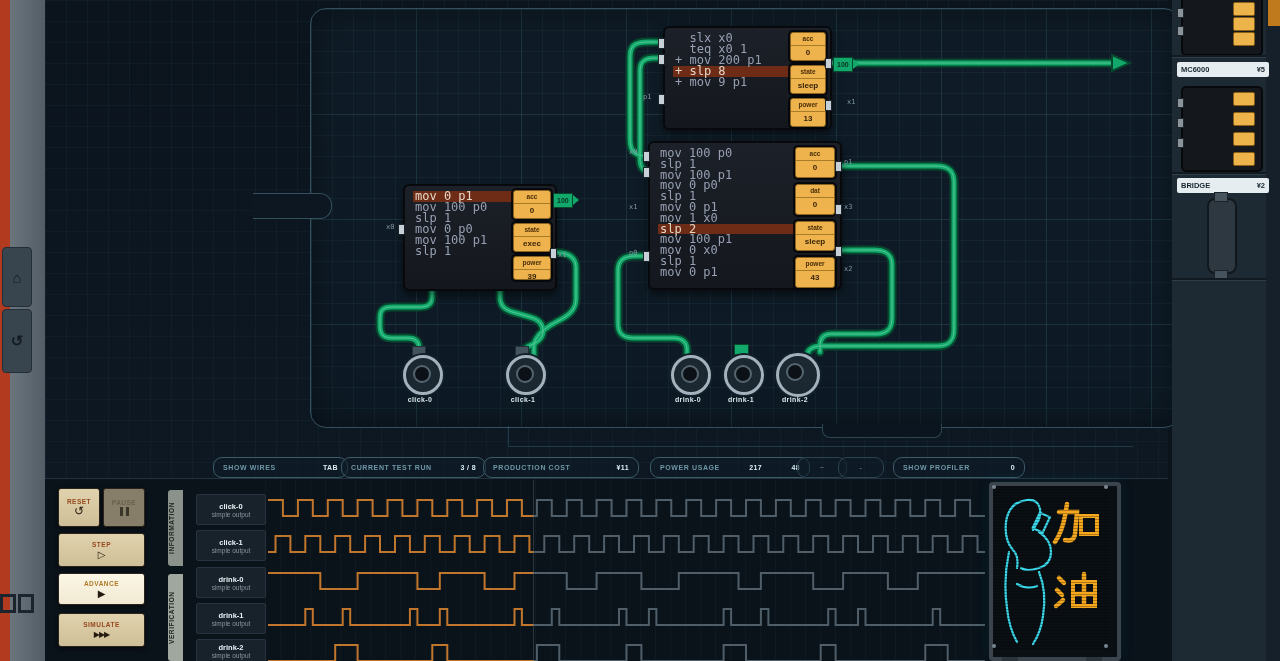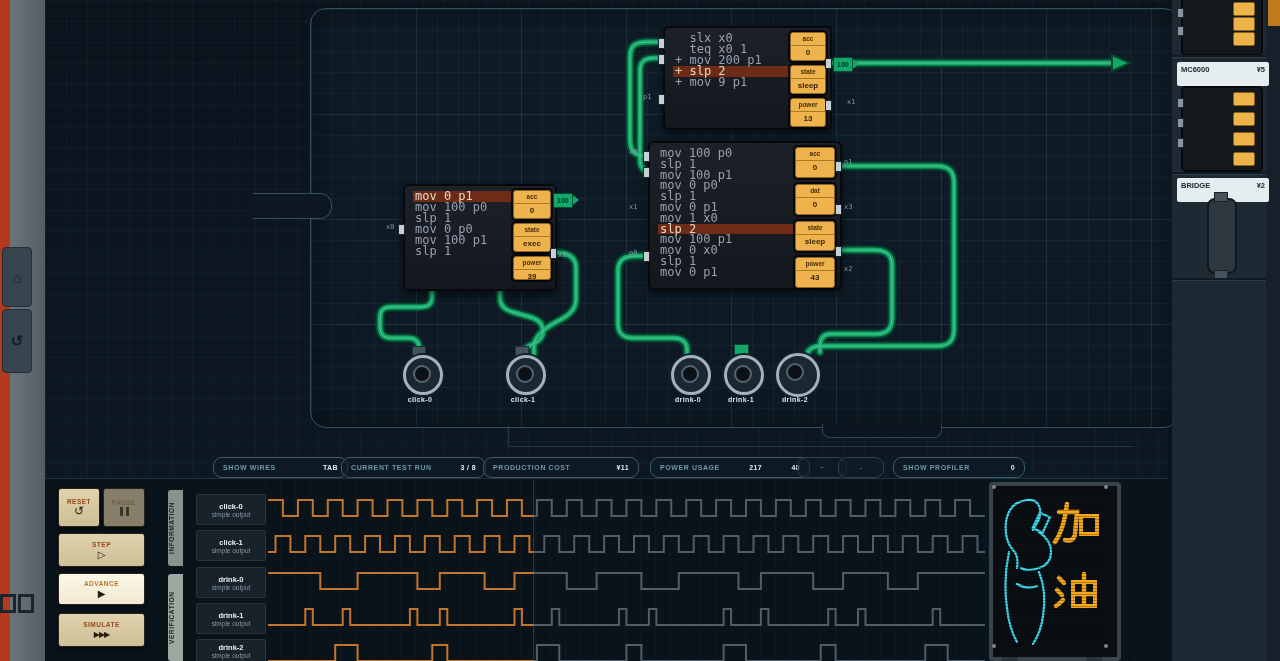--- a/index.html
+++ b/index.html
@@ -120,21 +120,21 @@
   .screw{position:absolute;width:4px;height:4px;border-radius:50%;background:#7a8791;}
   .foot{position:absolute;top:657px;width:16px;height:4px;background:#2c343b;}
   .hiddentext{position:absolute;opacity:0;pointer-events:none;font-size:1px;}
 
   
   #sidebar{left:1172px;top:0;width:108px;height:661px;background:#1e2a33;}
   #sidebar-edge{left:1266px;top:0;width:14px;height:661px;background:#15202a;}
   #corner-strip{left:1268px;top:0;width:12px;height:26px;background:#c07a1e;}
   .divider{position:absolute;left:1172px;width:94px;height:2px;background:#121a21;
      border-bottom:1px solid #2e3d48;}
-  .part-label{position:absolute;left:1177px;width:84px;height:24px;background:#e6edf0;
+  .part-label{position:absolute;left:1177px;width:84px;height:15px;background:#e6edf0;
      border-radius:2px;display:flex;justify-content:space-between;padding:0 4px;
      font-size:7.5px;font-weight:bold;color:#17242c;line-height:15px;}
   .thumb{position:absolute;background:#14171c;border:2px solid #07090c;border-radius:5px;}
   .tpin{position:absolute;width:20px;height:12px;background:#eeb44c;border:1px solid #8a6018;border-radius:2px;}
   .gpin{position:absolute;width:5px;height:8px;background:#8a949c;border:1px solid #20282e;}
   #bridge-bar{left:1207px;top:198px;width:26px;height:72px;background:#2e3840;
      border:2px solid #11181d;border-radius:8px;}
   #bridge-bar:before,#bridge-bar:after{content:"";position:absolute;left:5px;width:12px;height:8px;
      background:#46525c;border:1px solid #1a2228;}
   #bridge-bar:before{top:-8px;} #bridge-bar:after{bottom:-8px;}
@@ -196,21 +196,21 @@
         <use href="#w5"></use>
       <use href="#w6"></use>
         <use href="#w7"></use>
         <use href="#w8"></use>
         <use href="#w9"></use>
     </g>
     <polygon points="1112,55 1130,63 1112,71" fill="#12a86b" stroke="#06482e" stroke-width="2"></polygon>
   </svg>
 
   <div id="chip0" class="chip" style="left:663px;top:26px;width:165px;height:100px;">
-    <div class="chip-code"><div class="code-line">  slx x0</div><div class="code-line">  teq x0 1</div><div class="code-line">+ mov 200 p1</div><div class="code-line hl">+ slp 2</div><div class="code-line">+ mov 9 p1</div></div>
+    <div class="chip-code"><div class="code-line">  slx x0</div><div class="code-line">  teq x0 1</div><div class="code-line">+ mov 200 p1</div><div class="code-line hl">+ slp 8</div><div class="code-line">+ mov 9 p1</div></div>
     <div class="chip-regs">
         <div class="reg">
           <div class="reg-name">acc</div>
           <div class="reg-val">0</div>
         </div>
         <div class="reg">
           <div class="reg-name">state</div>
           <div class="reg-val">sleep</div>
         </div>
         <div class="reg">

